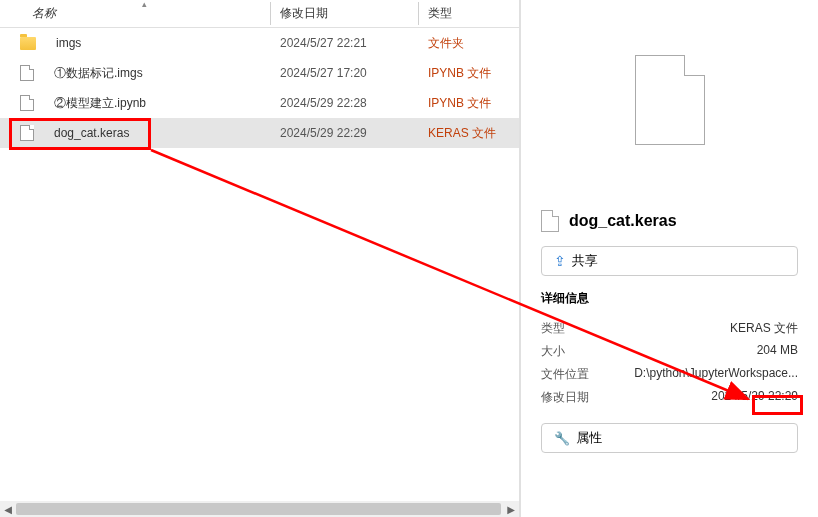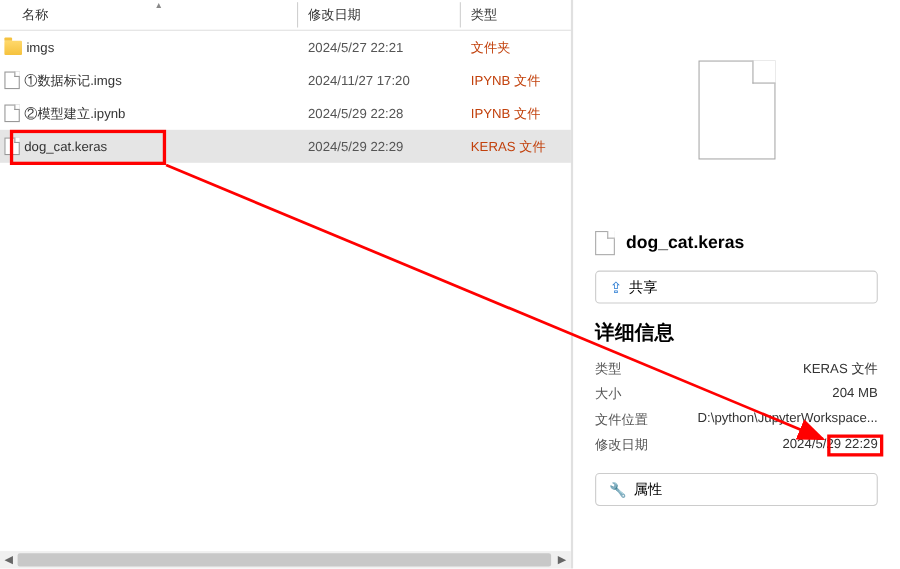--- a/index.html
+++ b/index.html
@@ -28,21 +28,21 @@
       align-items: center;
       position: relative;
     }
     .header-cell {
       padding: 0 10px;
       color: #333;
       font-size: 12px;
       border-right: 1px solid transparent;
       position: relative;
     }
-    .header-cell.name { width: 270px; padding-left: 20px; }
+    .header-cell.name { width: 270px; padding-left: 32px; font-style: italic; }
     .header-cell.date { width: 148px; }
     .header-cell.type { width: 100px; }
     .col-divider {
       position: absolute;
       top: 2px;
       bottom: 2px;
       width: 1px;
       background: #d0d0d0;
     }
     .sort-arrow {
@@ -54,24 +54,24 @@
     }
     .file-row {
       display: flex;
       height: 30px;
       align-items: center;
     }
     .file-row.selected { background: #e5e5e5; }
     .file-cell { padding: 0 10px; color: #333; }
     .file-cell.name {
       width: 270px;
-      padding-left: 4px;
-      display: flex;
-      align-items: center;
-      gap: 4px;
+      padding-left: 20px;
+      display: flex;
+      align-items: center;
+      gap: 20px;
     }
     .file-cell.date { width: 148px; color: #555; }
     .file-cell.type { width: 100px; color: #c2410c; }
     .folder-icon {
       width: 16px; height: 13px;
       background: linear-gradient(#ffd86b, #f5c23e);
       border-radius: 1px;
       position: relative;
     }
     .folder-icon::before {
@@ -163,21 +163,21 @@
       padding: 0 12px;
       margin: 6px 20px 14px;
       border: 1px solid #ccc;
       border-radius: 4px;
       font-size: 13px;
       cursor: pointer;
       background: #fff;
     }
     .share-icon { color: #2b7cd3; font-size: 14px; }
     .details-header {
-      font-size: 18px;
+      font-size: 12px;
       font-weight: 600;
       padding: 0 20px 10px;
     }
     .detail-row {
       display: flex;
       justify-content: space-between;
       padding: 3px 20px;
       font-size: 12px;
     }
     .detail-label { color: #555; }
@@ -239,21 +239,21 @@
             <span>imgs</span>
           </div>
           <div class="file-cell date">2024/5/27 22:21</div>
           <div class="file-cell type">文件夹</div>
         </div>
         <div class="file-row">
           <div class="file-cell name">
             <div class="file-icon"></div>
             <span>①数据标记.imgs</span>
           </div>
-          <div class="file-cell date">2024/11/27 17:20</div>
+          <div class="file-cell date">2024/5/27 17:20</div>
           <div class="file-cell type">IPYNB 文件</div>
         </div>
         <div class="file-row">
           <div class="file-cell name">
             <div class="file-icon"></div>
             <span>②模型建立.ipynb</span>
           </div>
           <div class="file-cell date">2024/5/29 22:28</div>
           <div class="file-cell type">IPYNB 文件</div>
         </div>

